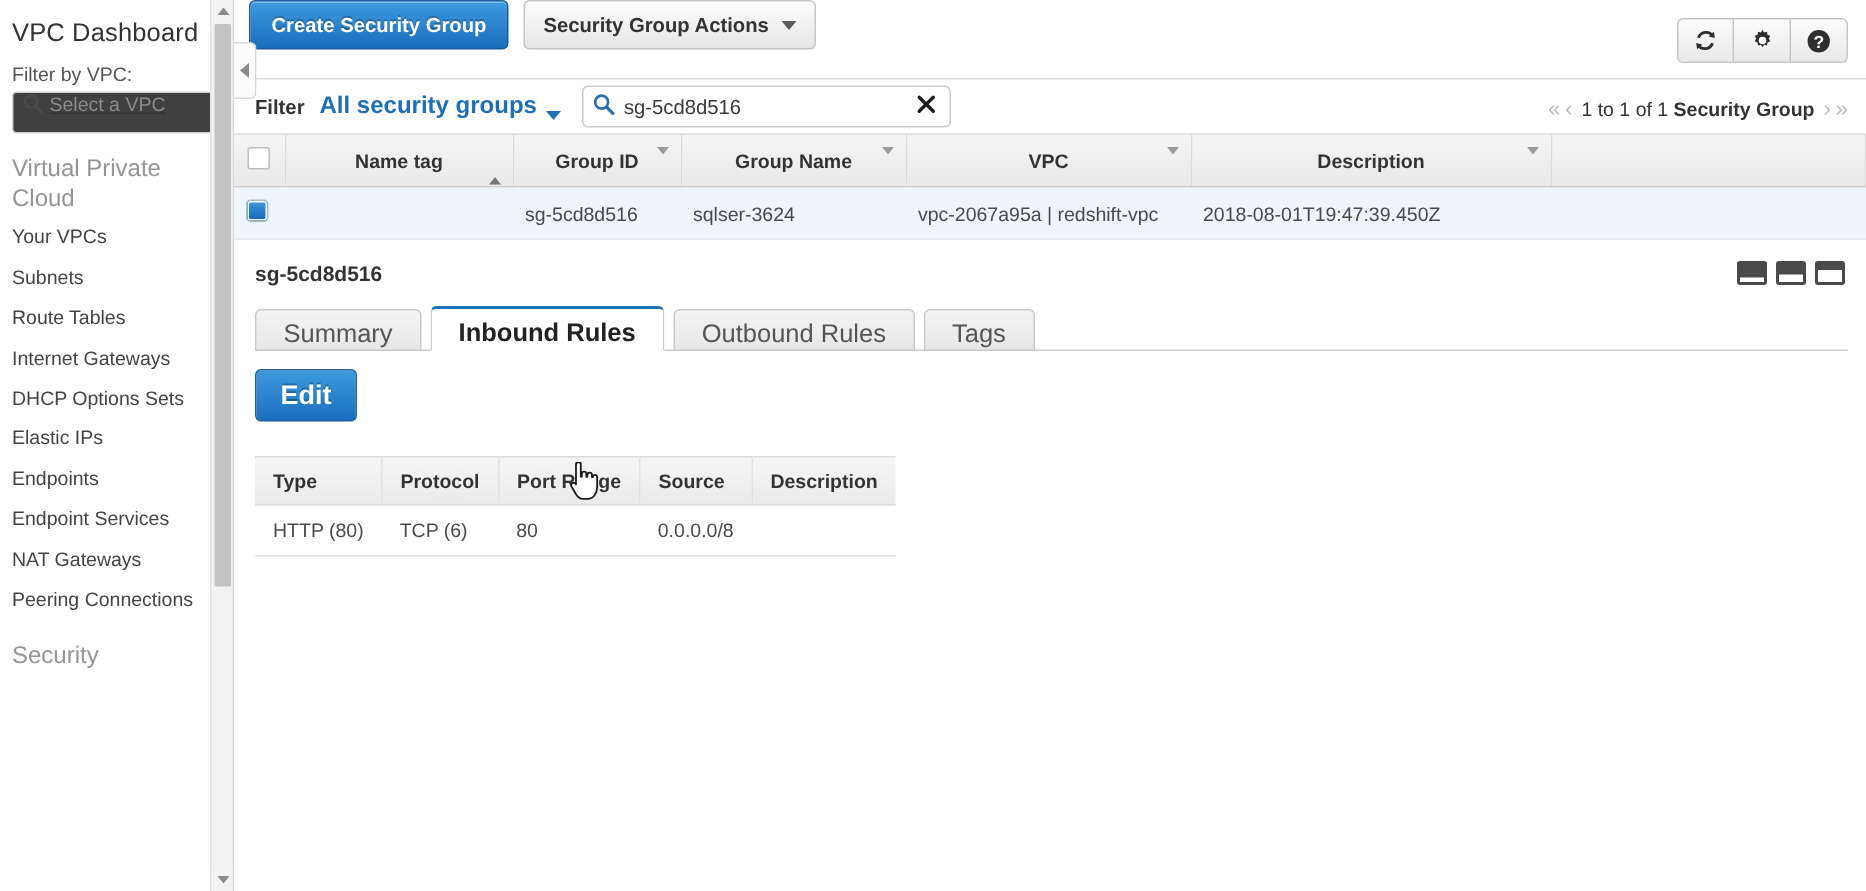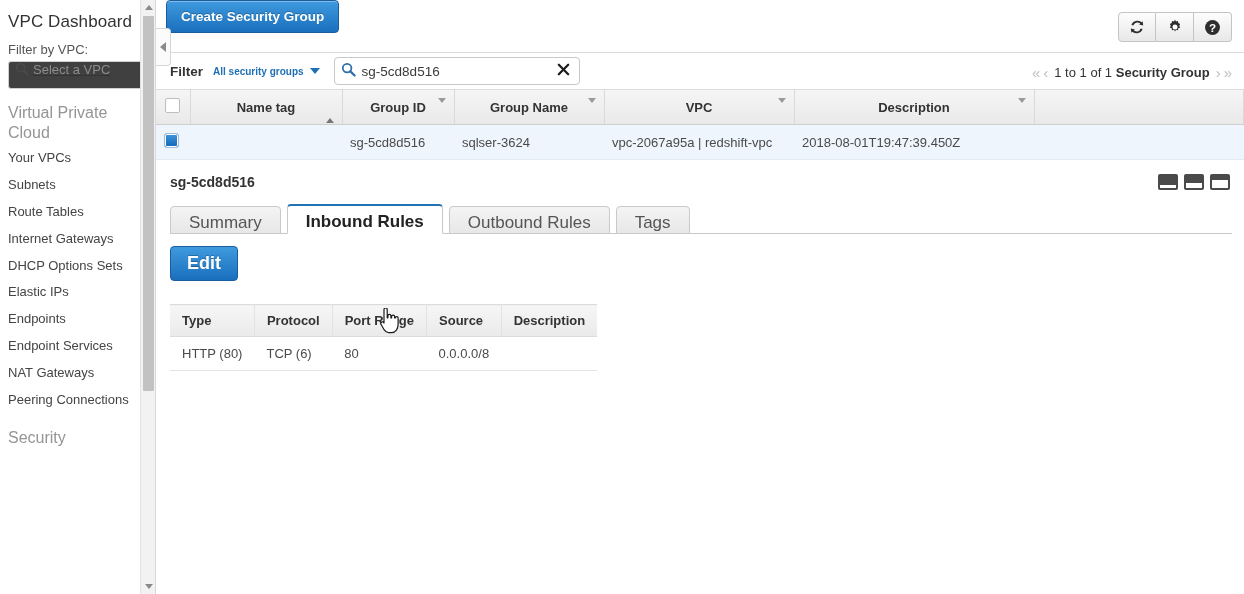--- a/index.html
+++ b/index.html
@@ -109,22 +109,22 @@
   .icon-btn + .icon-btn { border-left: none; }
 
   
   .filterbar {
     height: 38px; display: flex; align-items: center;
     border-top: 1px solid #dcdcdc; border-bottom: 1px solid #dcdcdc;
     background: #fff; padding: 0 12px 0 14px; position: relative;
   }
   .filter-lbl { font-weight: bold; color: #333; font-size: 13.5px; }
   .filter-sel {
-    margin-left: 10px; color: #1f6fb5; font-weight: bold; font-size: 10px;
-    cursor: pointer; display: flex; align-items: center; gap: 6px;
+    margin-left: 10px; color: #1f6fb5; font-weight: bold; font-size: 16px;
+    cursor: pointer; display: flex; align-items: flex-end; gap: 6px;
   }
   .caret-dn-blue {
     width: 0; height: 0; border-left: 5px solid transparent;
     border-right: 5px solid transparent; border-top: 6px solid #1f6fb5;
   }
   .searchbox {
     margin-left: 14px; width: 246px; height: 28px;
     border: 1px solid #c9c9c9; border-radius: 4px; background: #fff;
     display: flex; align-items: center; padding: 0 6px; position: relative;
   }
@@ -259,20 +259,24 @@
   </div>
 
   <div id="collapse">
     <span class="tri-left"></span>
   </div>
 
   <div id="main">
 
     <div class="toolbar">
       <button class="btn-primary">Create Security Group</button>
+      <button class="btn-default">
+        <span>Security Group Actions</span>
+        <span class="caret-dn"></span>
+      </button>
 
       <div class="icon-btn-group">
         <div class="icon-btn">
           <svg width="16" height="16" viewBox="0 0 16 16" aria-hidden="true">
             <path d="M13 5.2A5.4 5.4 0 0 0 3.3 6.2" fill="none" stroke="#2e2e2e" stroke-width="1.9"></path>
             <polygon points="13.6,2.2 14.2,6.4 10.1,5.4" fill="#2e2e2e"></polygon>
             <path d="M3 10.8A5.4 5.4 0 0 0 12.7 9.8" fill="none" stroke="#2e2e2e" stroke-width="1.9"></path>
             <polygon points="2.4,13.8 1.8,9.6 5.9,10.6" fill="#2e2e2e"></polygon>
           </svg>
         </div>

